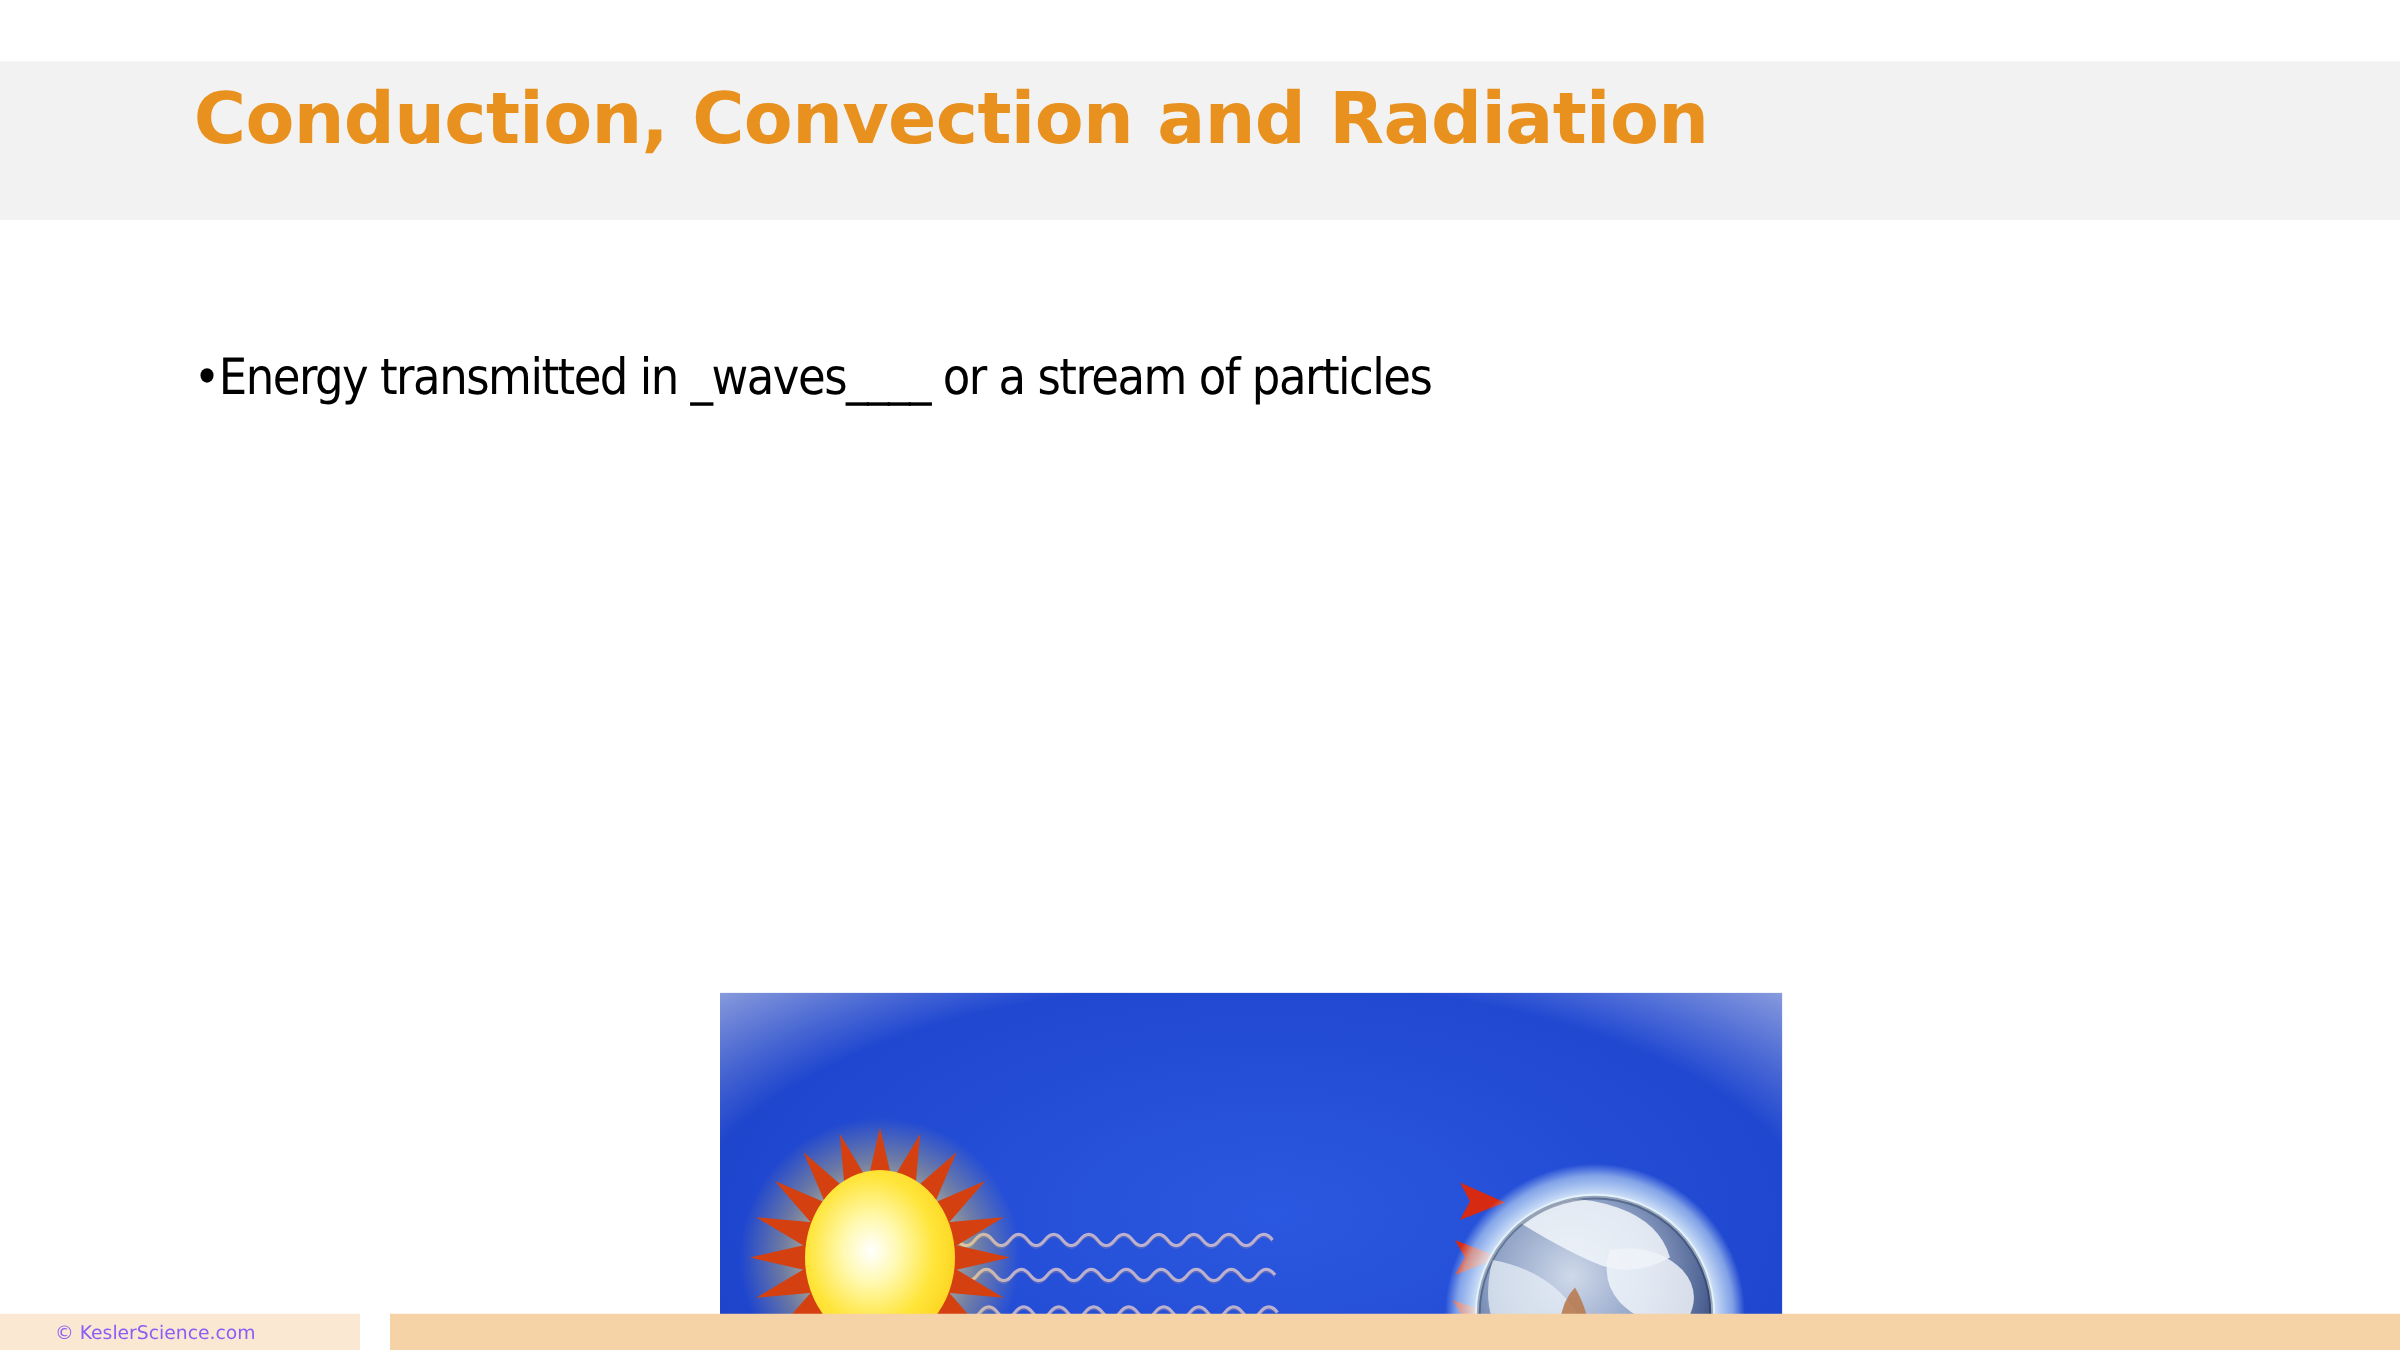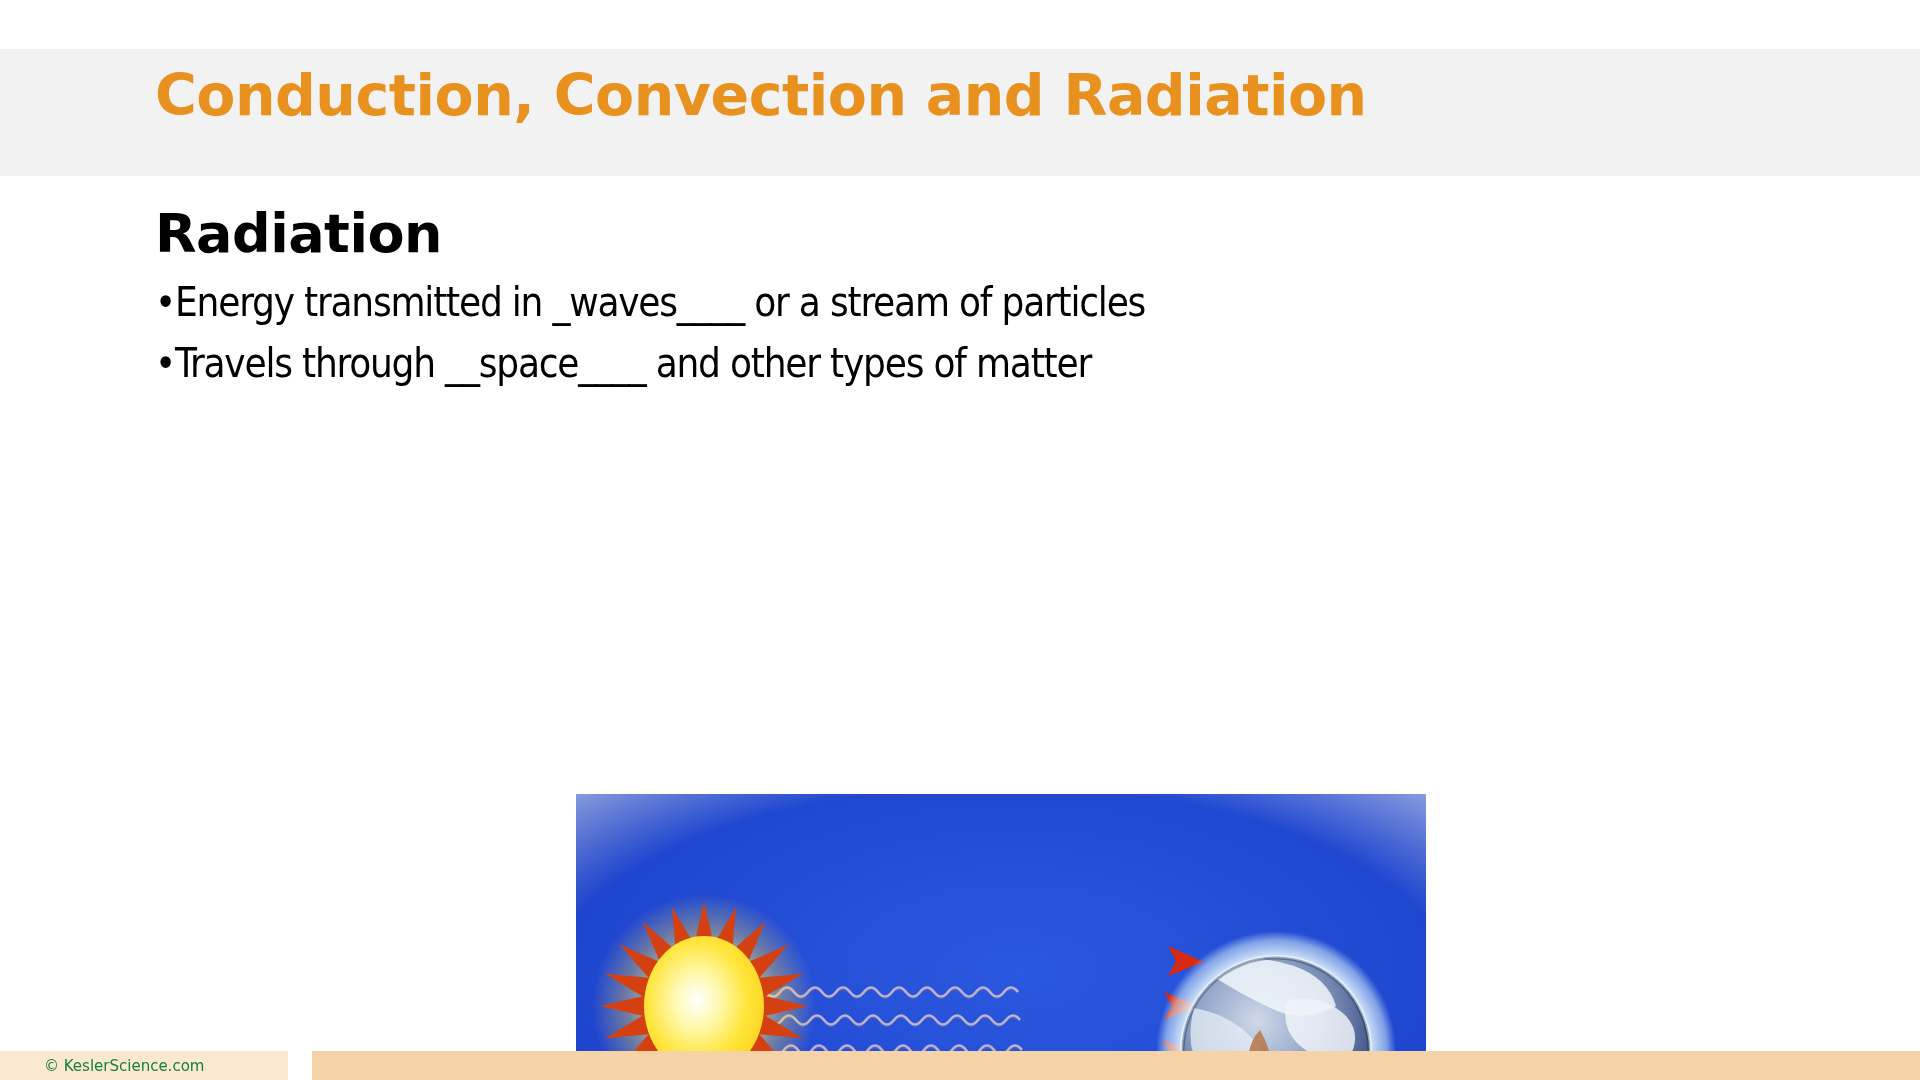--- a/index.html
+++ b/index.html
@@ -137,45 +137,41 @@
     height: 29px;
     background: #f5d3a6;
   }
 
   .footer-credit {
     position: absolute;
     left: 44px;
     top: 1057px;
     font-family: "DejaVu Sans", sans-serif;
     font-size: 15px;
-    color: #15803d;
+    color: #8b5cf6;
     white-space: nowrap;
   }
 </style>
 </head>
 <body>
 
 <div id="slide">
 
   <div class="header-band"></div>
   <div class="slide-title">Conduction, Convection and Radiation</div>
 
   <div class="body-area">
 
-    <div class="section-heading">Radiation</div>
 
     <div class="bullet-list">
 
       <div class="bullet-item">
         <span class="glyph">•</span><span class="txt">Energy transmitted in _waves____ or a stream of particles</span>
       </div>
 
-      <div class="bullet-item">
-        <span class="glyph">•</span><span class="txt">Travels through __space____ and other types of matter</span>
-      </div>
 
     </div>
 
     <div class="illustration">
       <div class="illo-inner">
         <svg class="illo-svg" viewBox="0 0 850 392" xmlns="http://www.w3.org/2000/svg">
           <defs>
             <radialGradient id="sunGlow" cx="50%" cy="50%" r="50%">
               <stop offset="0%" stop-color="#ffffff" stop-opacity="0.95"></stop>
               <stop offset="38%" stop-color="#fff7a8" stop-opacity="0.75"></stop>

